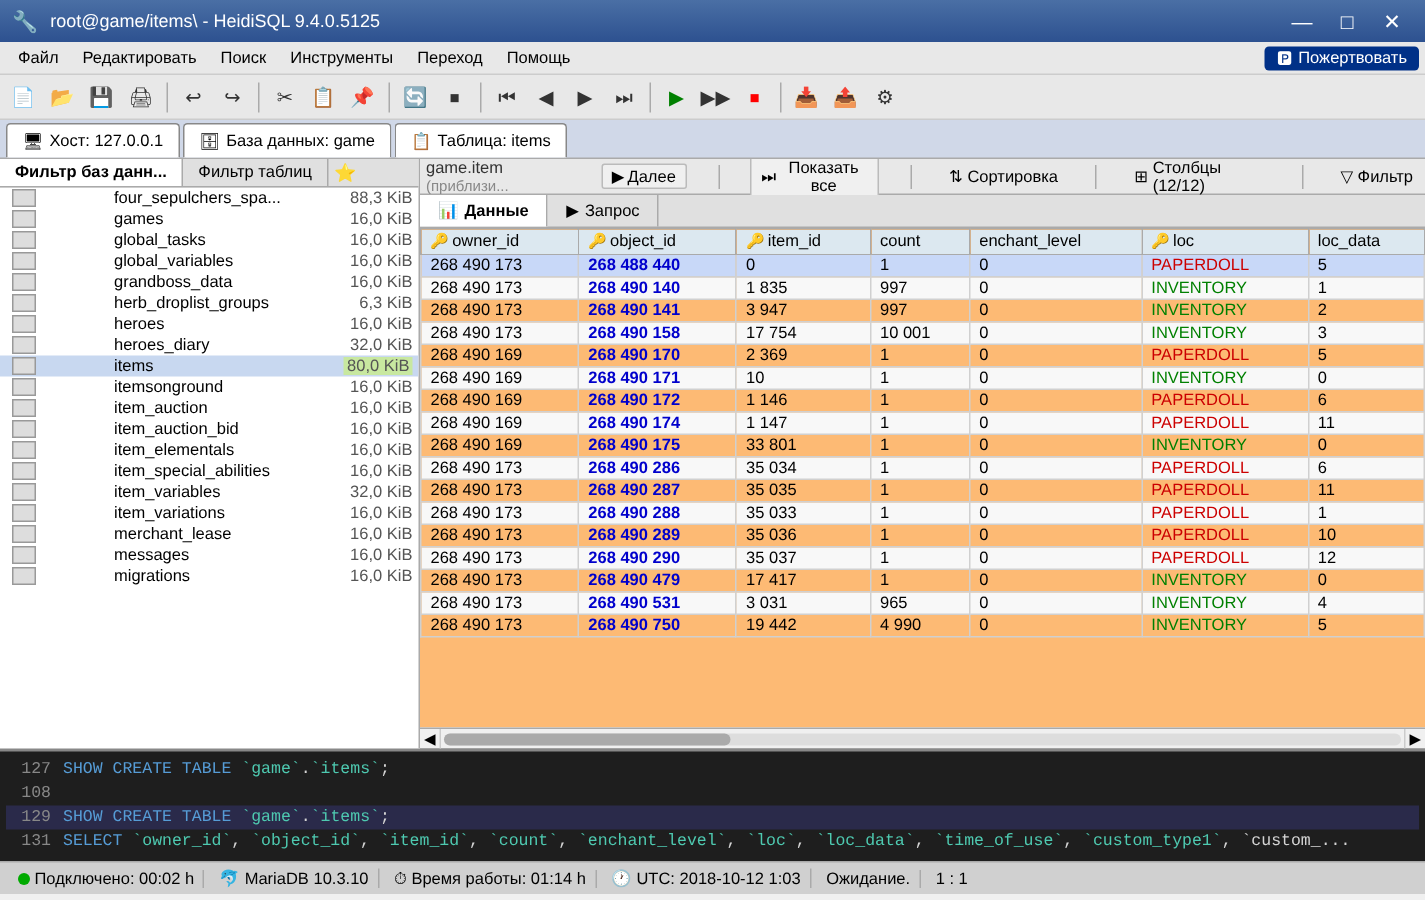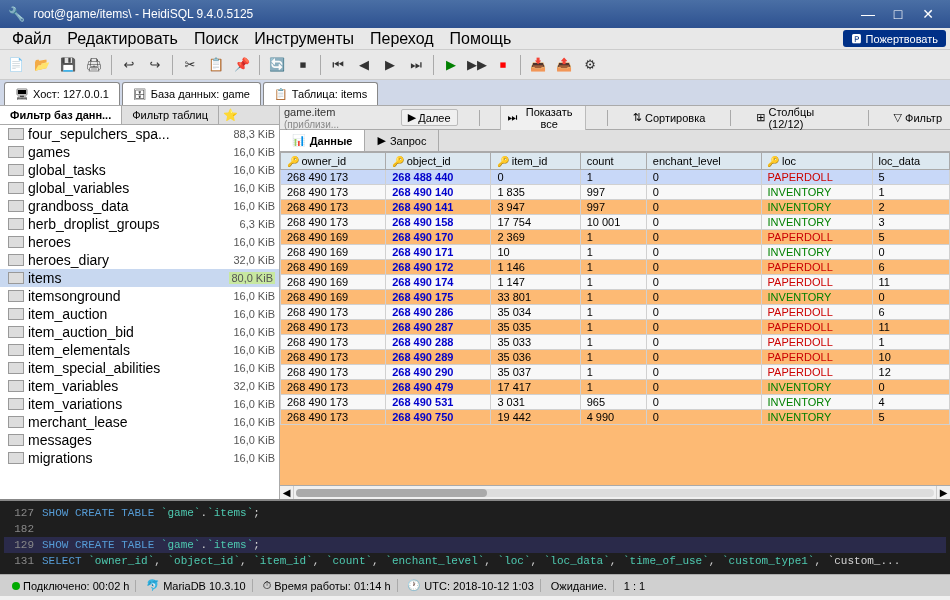--- a/index.html
+++ b/index.html
@@ -6,21 +6,21 @@
     body { font-family: 'Segoe UI', Tahoma, Geneva, Verdana, sans-serif; font-size: 12px; background: #f0f0f0; width: 950px; height: 600px; overflow: hidden; }
     
     
     #titlebar { background: linear-gradient(to bottom, #4a6fa5, #2d5190); color: white; height: 28px; display: flex; align-items: center; padding: 0 8px; gap: 8px; }
     #titlebar .title { flex: 1; font-size: 12px; }
     #titlebar .controls { display: flex; gap: 2px; }
     #titlebar .ctrl-btn { width: 28px; height: 20px; display: flex; align-items: center; justify-content: center; cursor: pointer; color: white; font-size: 14px; }
 
     
     #menubar { background: #e8e8e8; border-bottom: 1px solid #ccc; height: 22px; display: flex; align-items: center; padding: 0 4px; }
-    .menu-item { padding: 2px 8px; cursor: pointer; font-size: 16px; }
+    .menu-item { padding: 2px 8px; cursor: pointer; font-size: 11px; }
 
     
     #toolbar { background: #e8e8e8; border-bottom: 1px solid #ccc; height: 30px; display: flex; align-items: center; padding: 0 4px; gap: 2px; }
     .tb-btn { width: 24px; height: 24px; display: flex; align-items: center; justify-content: center; border: 1px solid transparent; cursor: pointer; background: transparent; font-size: 13px; color: #333; }
     .tb-sep { width: 1px; height: 20px; background: #aaa; margin: 0 3px; }
     .paypal-btn { margin-left: auto; padding: 2px 8px; background: #003087; color: white; border: none; cursor: pointer; font-size: 11px; border-radius: 3px; display: flex; align-items: center; gap: 4px; }
 
     
     #tabrow { background: #d0d8e8; border-bottom: 1px solid #aaa; height: 26px; display: flex; align-items: stretch; padding: 2px 4px 0; gap: 2px; }
     .tab { padding: 2px 10px; border: 1px solid #aaa; border-bottom: none; background: #c0c8d8; cursor: pointer; display: flex; align-items: center; gap: 4px; font-size: 11px; border-radius: 3px 3px 0 0; }
@@ -31,21 +31,21 @@
 
     
     #left-panel { width: 280px; border-right: 1px solid #aaa; background: white; display: flex; flex-direction: column; justify-content: flex-end; }
     .panel-tabs { display: flex; background: #e0e0e0; border-bottom: 1px solid #aaa; }
     .panel-tab { padding: 3px 10px; font-size: 11px; cursor: pointer; border-right: 1px solid #aaa; }
     .panel-tab.active { background: white; font-weight: bold; }
     .left-tree { flex: 1; overflow-y: auto; }
     .tree-item { display: flex; align-items: center; padding: 1px 4px 1px 8px; cursor: pointer; white-space: nowrap; }
     .tree-item.selected { background: #c8d8f0; }
     .tree-item .item-icon { width: 16px; height: 12px; background: #ddd; border: 1px solid #999; margin-right: 4px; flex-shrink: 0; display: inline-block; }
-    .tree-item .item-name { flex: 1; font-size: 14px; overflow: hidden; text-overflow: ellipsis; }
+    .tree-item .item-name { flex: 1; font-size: 11px; overflow: hidden; text-overflow: ellipsis; margin-left: 48px; }
     .tree-item .item-size { font-size: 11px; color: #555; margin-left: 4px; text-align: right; min-width: 55px; }
     .tree-item.selected .item-size { background: #c8d8f0; }
     .size-highlight { background: #c8e8a0; padding: 0 2px; }
 
     
     #right-panel { flex: 1; display: flex; flex-direction: column; overflow: hidden; }
     
     
     #right-toolbar { background: #e8e8e8; border-bottom: 1px solid #aaa; height: 24px; display: flex; align-items: center; padding: 0 4px; gap: 18px; }
     .rt-btn { padding: 1px 6px; font-size: 11px; background: #f0f0f0; border: 1px solid #bbb; cursor: pointer; display: flex; align-items: center; gap: 2px; border-radius: 2px; }
@@ -499,21 +499,21 @@
 
   </div>
 </div>
 
 <div id="query-panel">
     <div class="query-line">
       <span class="line-num">127</span>
       <span><span class="kw">SHOW</span> <span class="kw">CREATE</span> <span class="kw">TABLE</span> <span class="tbl">`game`</span>.<span class="tbl">`items`</span>;</span>
     </div>
     <div class="query-line">
-      <span class="line-num">182</span>
+      <span class="line-num">108</span>
     </div>
     <div class="query-line hl-line">
       <span class="line-num">129</span>
       <span><span class="kw">SHOW</span> <span class="kw">CREATE</span> <span class="kw">TABLE</span> <span class="tbl">`game`</span>.<span class="tbl">`items`</span>;</span>
     </div>
     <div class="query-line">
       <span class="line-num">131</span>
       <span><span class="kw">SELECT</span> <span class="tbl">`owner_id`</span>, <span class="tbl">`object_id`</span>, <span class="tbl">`item_id`</span>, <span class="tbl">`count`</span>, <span class="tbl">`enchant_level`</span>, <span class="tbl">`loc`</span>, <span class="tbl">`loc_data`</span>, <span class="tbl">`time_of_use`</span>, <span class="tbl">`custom_type1`</span>, `custom_...</span>
     </div>
   </div>

